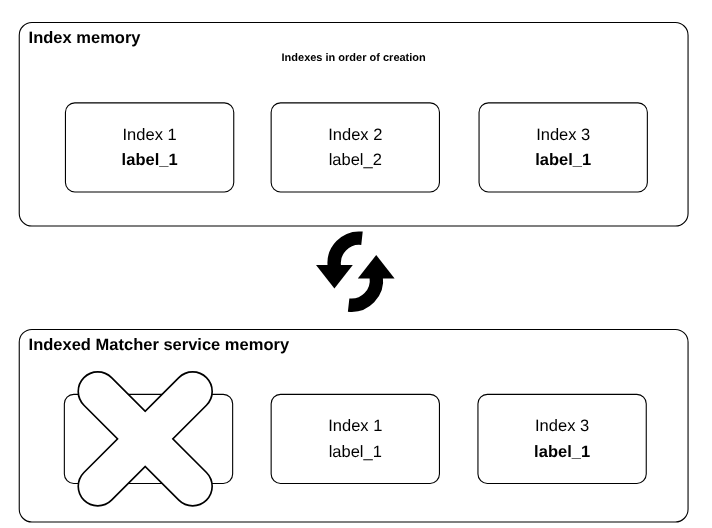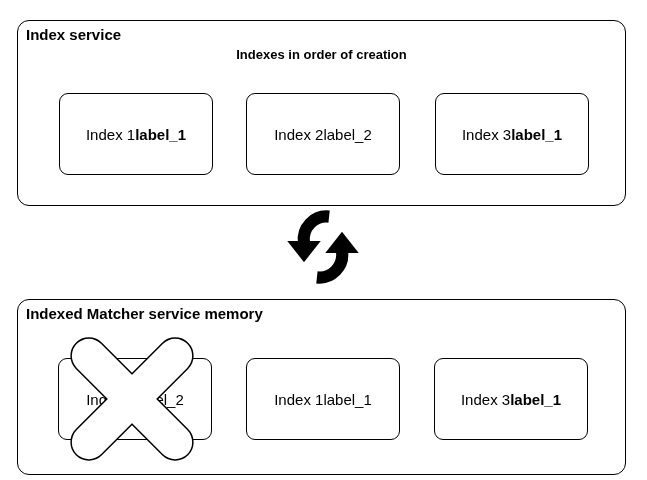--- a/index.html
+++ b/index.html
@@ -8,42 +8,42 @@
     font-family:"Liberation Sans","DejaVu Sans",sans-serif;color:#000;overflow:hidden;
   }
   .container{
     position:absolute;border:1.5px solid #000;border-radius:12px;background:#fff;
   }
   .container-label{
     position:absolute;left:8px;top:5px;font-size:15px;font-weight:bold;white-space:nowrap;
   }
   .heading{
     position:absolute;left:0;right:0;top:26px;text-align:center;
-    font-size:13px;font-weight:bold;
+    font-size:10px;font-weight:bold;
   }
   .card{
     position:absolute;width:152px;height:80px;border:1.3px solid #000;border-radius:9px;
-    background:#fff;display:flex;flex-direction:row;align-items:center;justify-content:center;
+    background:#fff;display:flex;flex-direction:column;align-items:center;justify-content:center;
     font-size:15px;line-height:23px;text-align:center;
   }
   .bold{font-weight:bold;}
   #storage{left:17px;top:20px;width:607px;height:184px;}
   #storage .card{top:72px;}
   #memory{left:17px;top:299px;width:607px;height:174px;}
   #memory .card{top:58px;}
   .sync-icon{position:absolute;left:285px;top:209px;width:76px;height:76px;}
   .cross-icon{position:absolute;left:44px;top:29px;width:140px;height:140px;pointer-events:none;}
 </style>
 </head>
 <body>
 
 <div class="canvas">
 
   <section class="container" id="storage">
-    <div class="container-label">Index service</div>
+    <div class="container-label">Index memory</div>
     <div class="heading">Indexes in order of creation</div>
 
     <div class="card" style="left:41px">
       <div>Index 1</div>
       <div class="bold">label_1</div>
     </div>
     <div class="card" style="left:228px">
       <div>Index 2</div>
       <div>label_2</div>
     </div>

